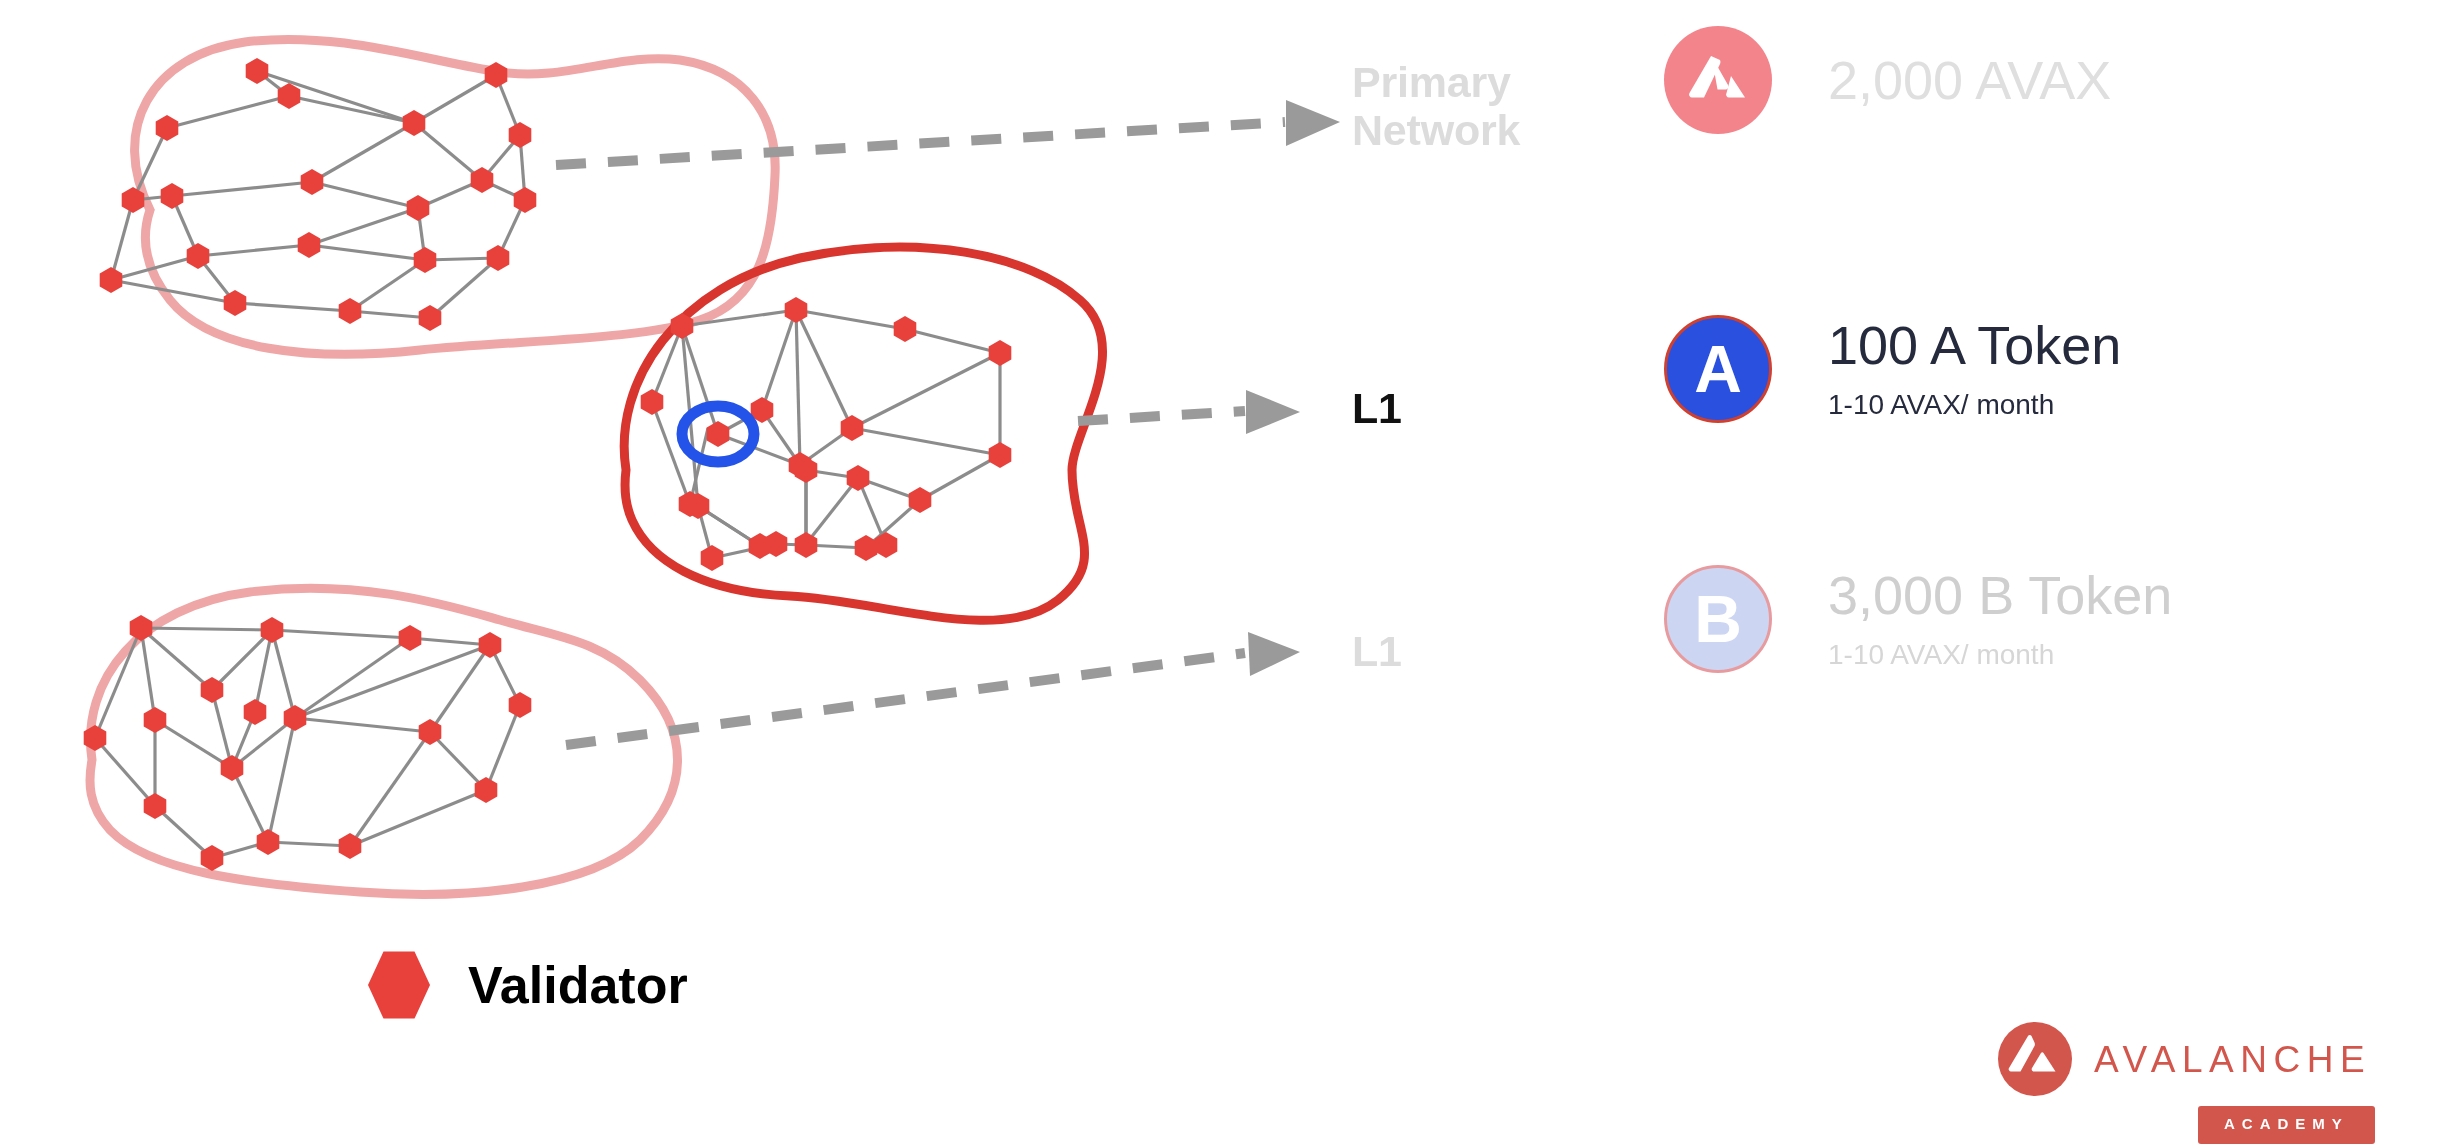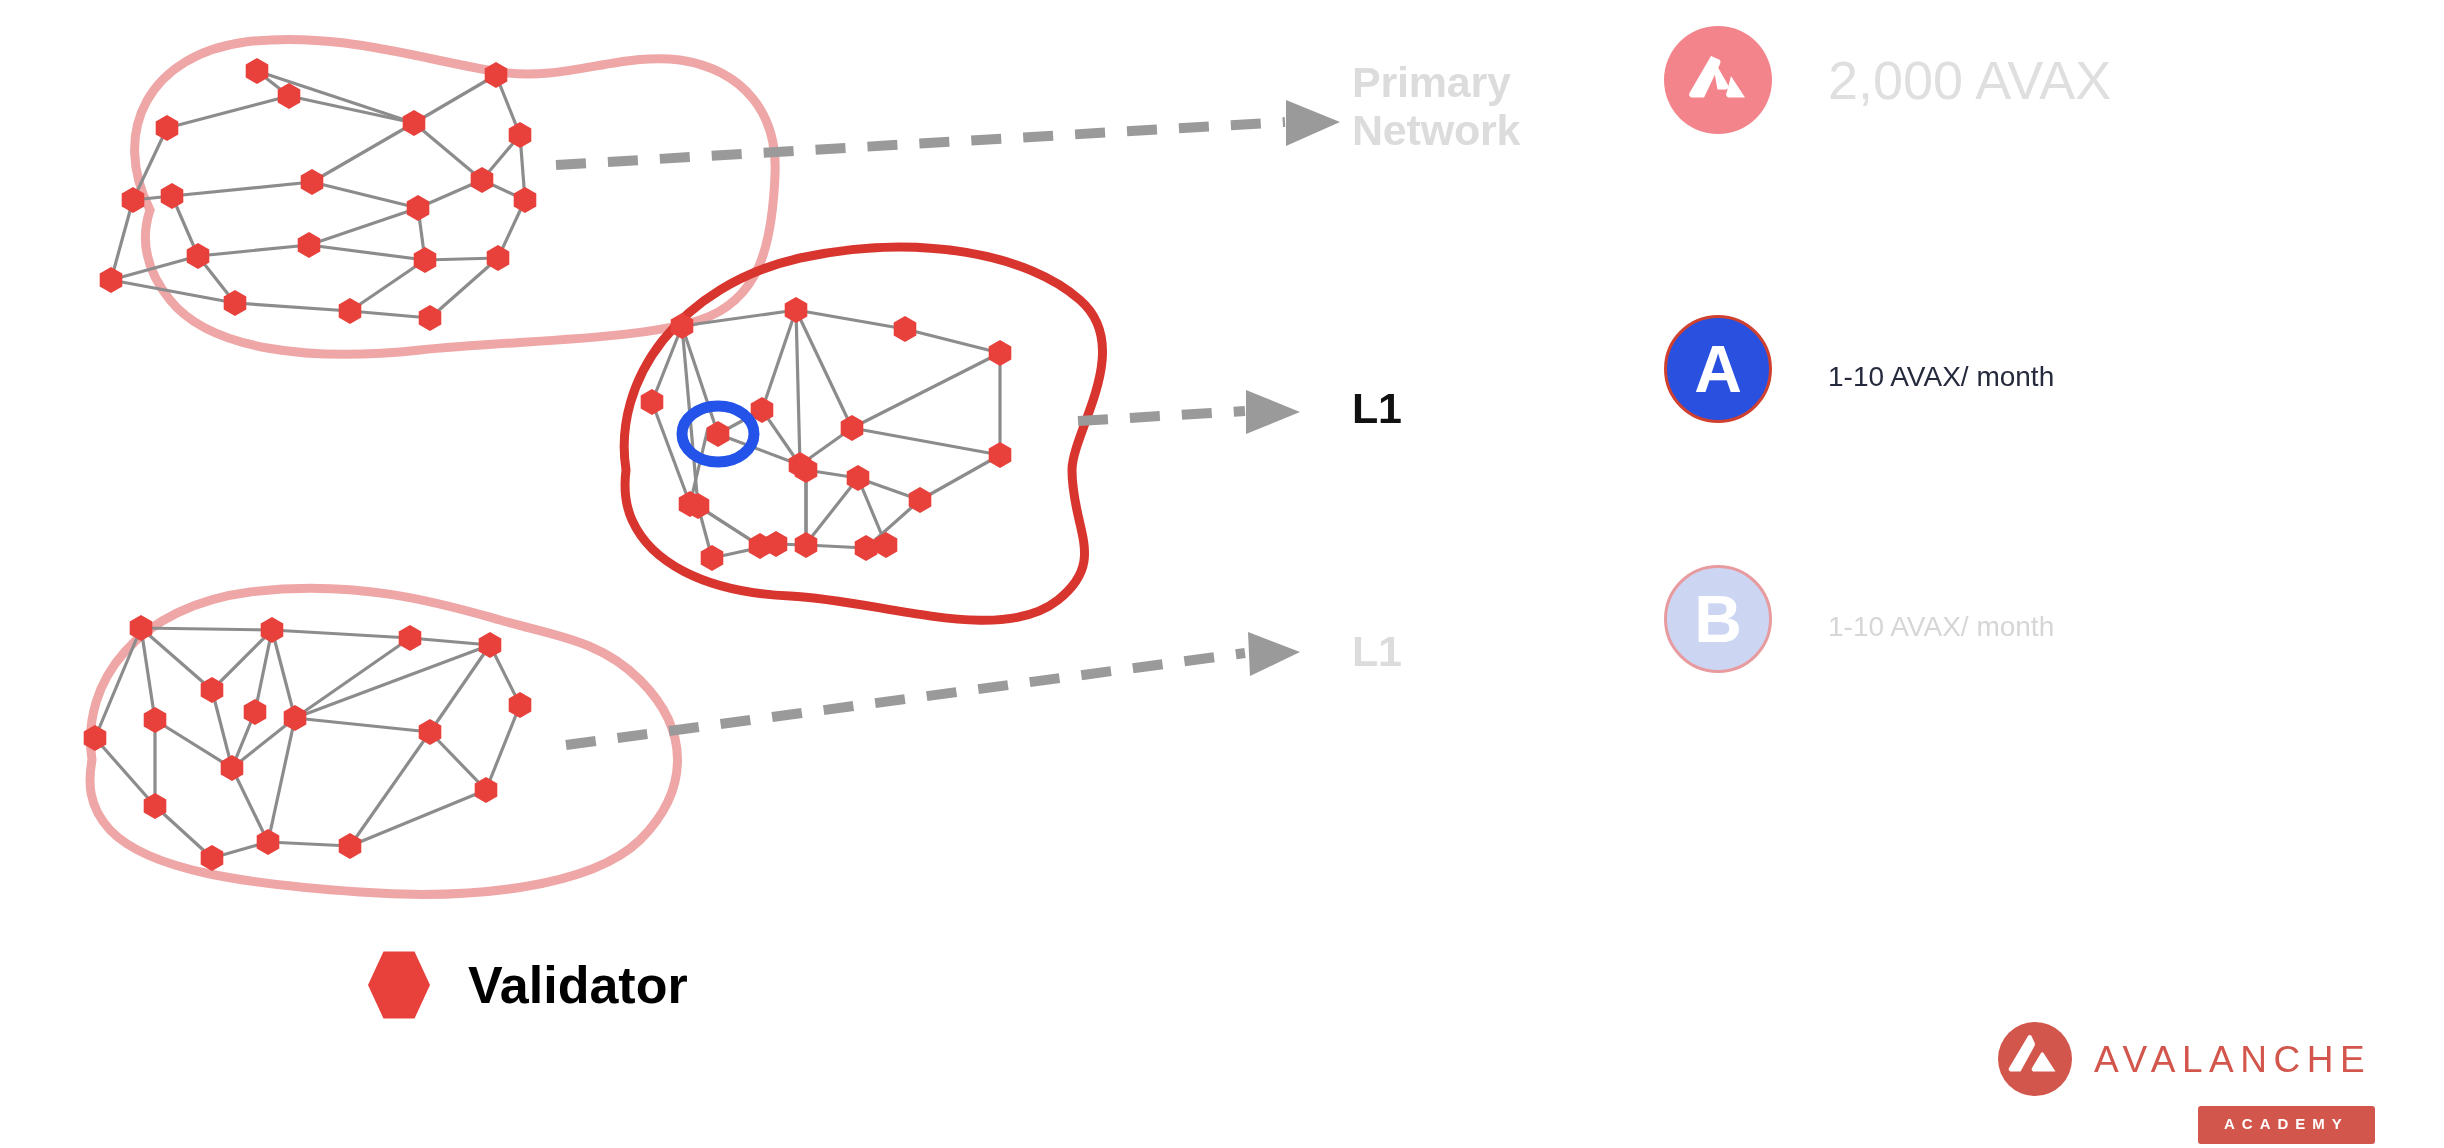--- a/index.html
+++ b/index.html
@@ -316,29 +316,31 @@
     <div class="token-text">
       <div class="token-title">2,000 AVAX</div>
     </div>
   </div>
 
   <div class="token-row" id="token-row-1">
     <div class="badge" id="badge-a">
       <span class="badge-letter">A</span>
     </div>
     <div class="token-text">
+      <div class="token-title">100 A Token</div>
       <div class="token-sub">1-10 AVAX/ month</div>
     </div>
   </div>
 
   <div class="token-row" id="token-row-2">
     <div class="badge" id="badge-b">
       <span class="badge-letter">B</span>
     </div>
     <div class="token-text">
+      <div class="token-title">3,000 B Token</div>
       <div class="token-sub">1-10 AVAX/ month</div>
     </div>
   </div>
 
   <div id="legend">
     <div class="hexagon"></div>
     <div id="legend-label">Validator</div>
   </div>
 
   <div id="logo">

